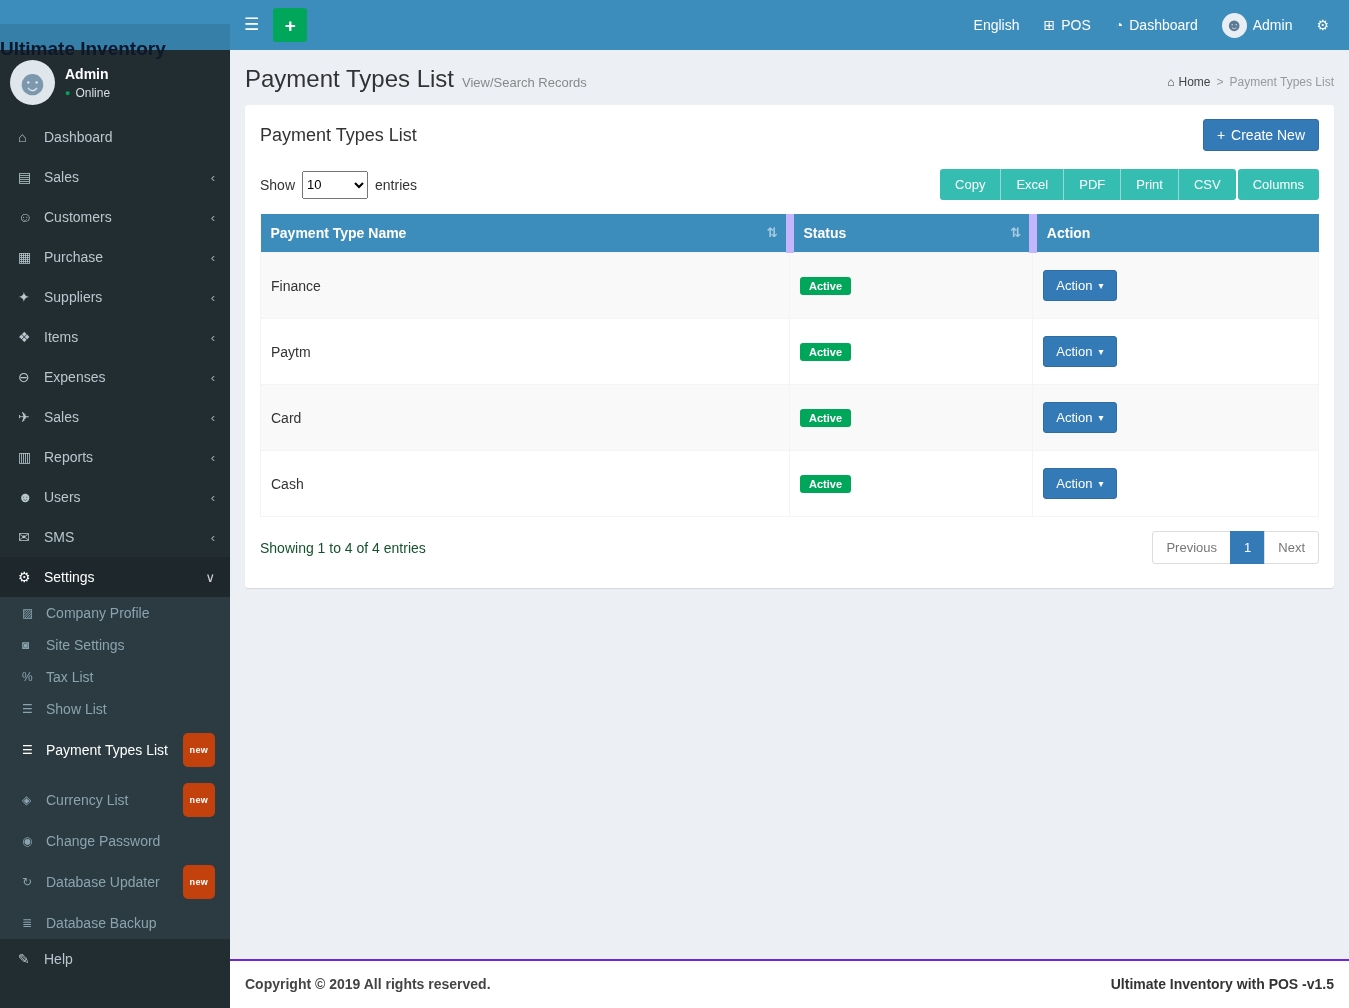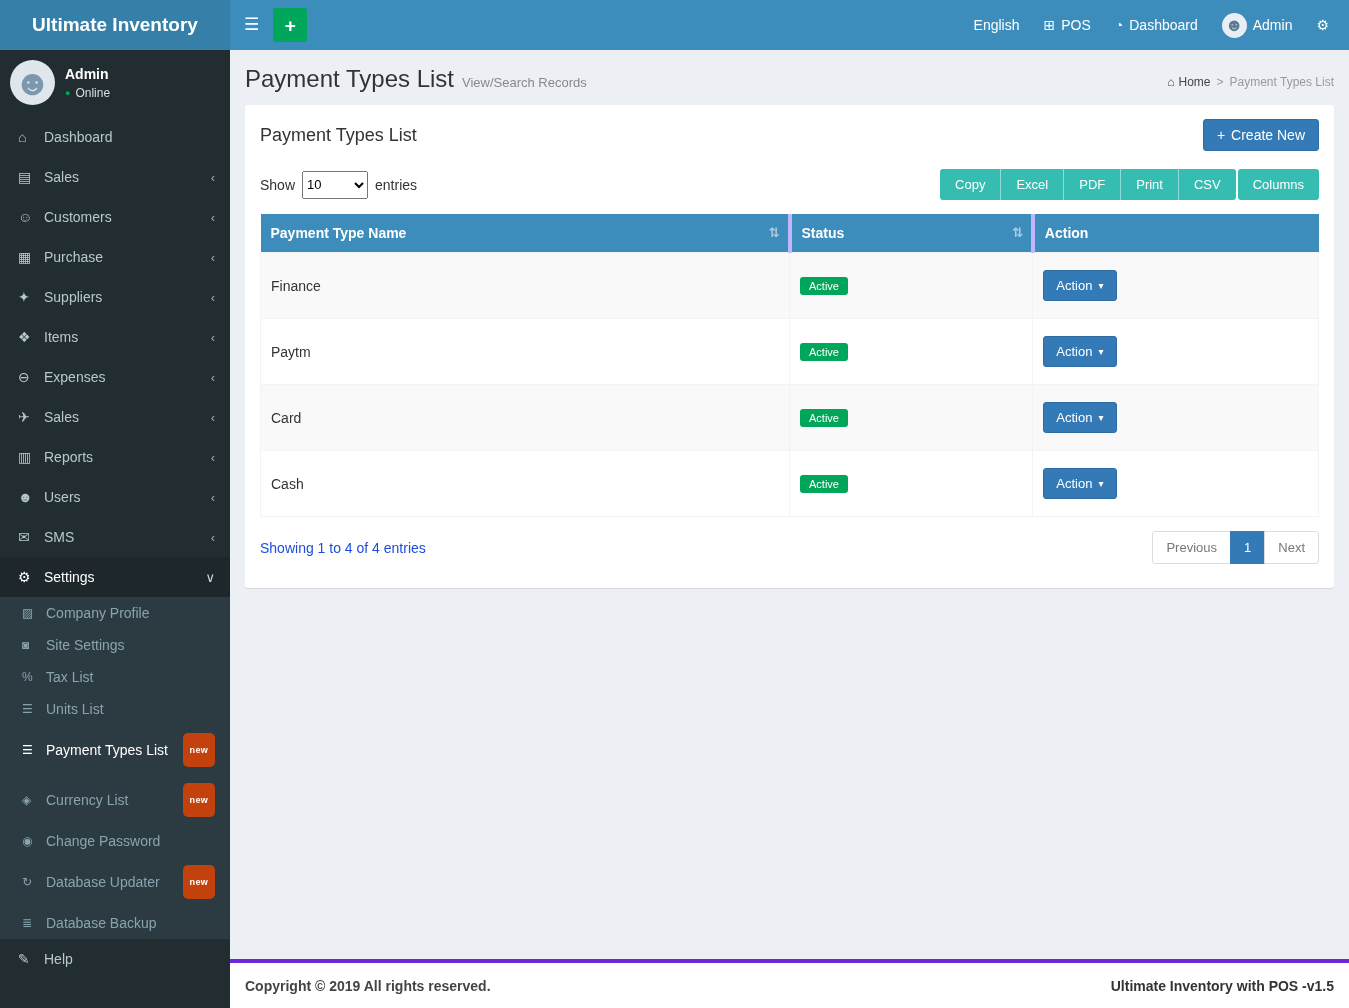--- a/index.html
+++ b/index.html
@@ -10,23 +10,24 @@
     background: #ecf0f5;
     color: #333;
   }
 
   
   .navbar {
     position: fixed; top:0; left:0; right:0; height:50px;
     background:#3c8dbc; display:flex; align-items:stretch; z-index:50;
   }
   .brand {
-    width:230px; background:#367fa9; color:#ffffff; font-weight:bold;
-    font-size:19px; line-height:50px; text-align:center; cursor:pointer;
+    width:230px; background:#367fa9; color:#0f172a; font-weight:bold;
+    font-size:19px; line-height:50px; text-align:left; cursor:pointer;
     flex:0 0 230px;
+    margin-top:24px;
   }
   .nav-left { display:flex; align-items:center; }
   .sidebar-toggle {
     color:#fff; padding:0 14px; font-size:17px; line-height:50px; cursor:pointer;
   }
   .quick-add {
     background:#00a65a; color:#fff; border:none; width:34px; height:34px;
     border-radius:3px; font-size:19px; font-weight:bold; cursor:pointer; line-height:1;
   }
   .nav-right { margin-left:auto; display:flex; align-items:center; padding-right:8px; }
@@ -120,49 +121,49 @@
     width:168px; height:31px; border:1px solid #9dbfd4; border-radius:3px;
     padding:0 8px; font-size:13px; outline:none;
   }
 
   .table-wrap { padding:0 15px; }
   table.dt { width:100%; border-collapse:collapse; }
   table.dt thead th {
     background:#3c8dbc; color:#fff; text-align:left; font-size:14px;
     padding:11px 10px; font-weight:bold; position:relative; cursor:pointer;
   }
-  table.dt thead th + th { border-left:4px solid #c4b5fd; }
+  table.dt thead th + th { border-left:8px solid #c4b5fd; }
   .sort-icon { position:absolute; right:8px; top:11px; opacity:.55; font-size:13px; }
   table.dt tbody td { padding:17px 10px; border:1px solid #f4f4f4; font-size:14px; }
   table.dt tbody tr:nth-child(odd) { background:#f9f9f9; }
   .badge-active {
-    background:#00a65a; color:#fff; font-size:11px; font-weight:normal;
+    background:#00a65a; color:#fff; font-size:11px; font-weight:bold;
     padding:3px 9px; border-radius:3px; display:inline-block;
   }
   .btn-action {
     background:#337ab7; color:#fff; border:1px solid #2e6da4; padding:7px 12px;
     border-radius:3px; font-size:13px; cursor:pointer; display:inline-flex;
     align-items:center; gap:6px;
   }
   .caret { font-size:10px; }
 
   .table-footer { display:flex; align-items:center; padding:14px 15px 24px; }
-  .dt-info { font-size:14px; color:#1d4ed8; }
+  .dt-info { font-size:14px; color:#14532d; }
   .pagination { margin-left:auto; display:flex; }
   .page-btn {
     border:1px solid #ddd; background:#fff; color:#777; padding:8px 13px;
     font-size:13px; cursor:pointer; margin-left:-1px;
   }
   .page-btn.first { border-radius:3px 0 0 3px; margin-left:4px; }
   .page-btn.last { border-radius:0 3px 3px 0; }
   .page-btn.active { background:#337ab7; border-color:#337ab7; color:#fff; }
 
   
   .main-footer {
-    margin-left:230px; background:#fff; border-top:4px solid #6d28d9;
+    margin-left:230px; background:#fff; border-top:2px solid #6d28d9;
     padding:15px; display:flex; font-weight:bold; color:#444; font-size:14px;
     height:49px;
   }
   .footer-right { margin-left:auto; color:#333; }
 </style>
 </head>
 <body>
 
 <header class="navbar">
   <div class="brand">Ultimate Inventory</div>
@@ -273,21 +274,21 @@
     <li class="submenu-item">
       <span class="smi-icon">◙</span>
       <span>Site Settings</span>
     </li>
     <li class="submenu-item">
       <span class="smi-icon">%</span>
       <span>Tax List</span>
     </li>
     <li class="submenu-item">
       <span class="smi-icon">☰</span>
-      <span>Units List</span>
+      <span>Show List</span>
     </li>
     <li class="submenu-item current">
       <span class="smi-icon">☰</span>
       <span>Payment Types List</span>
       <span class="badge-new">new</span>
     </li>
     <li class="submenu-item">
       <span class="smi-icon">◈</span>
       <span>Currency List</span>
       <span class="badge-new">new</span>

